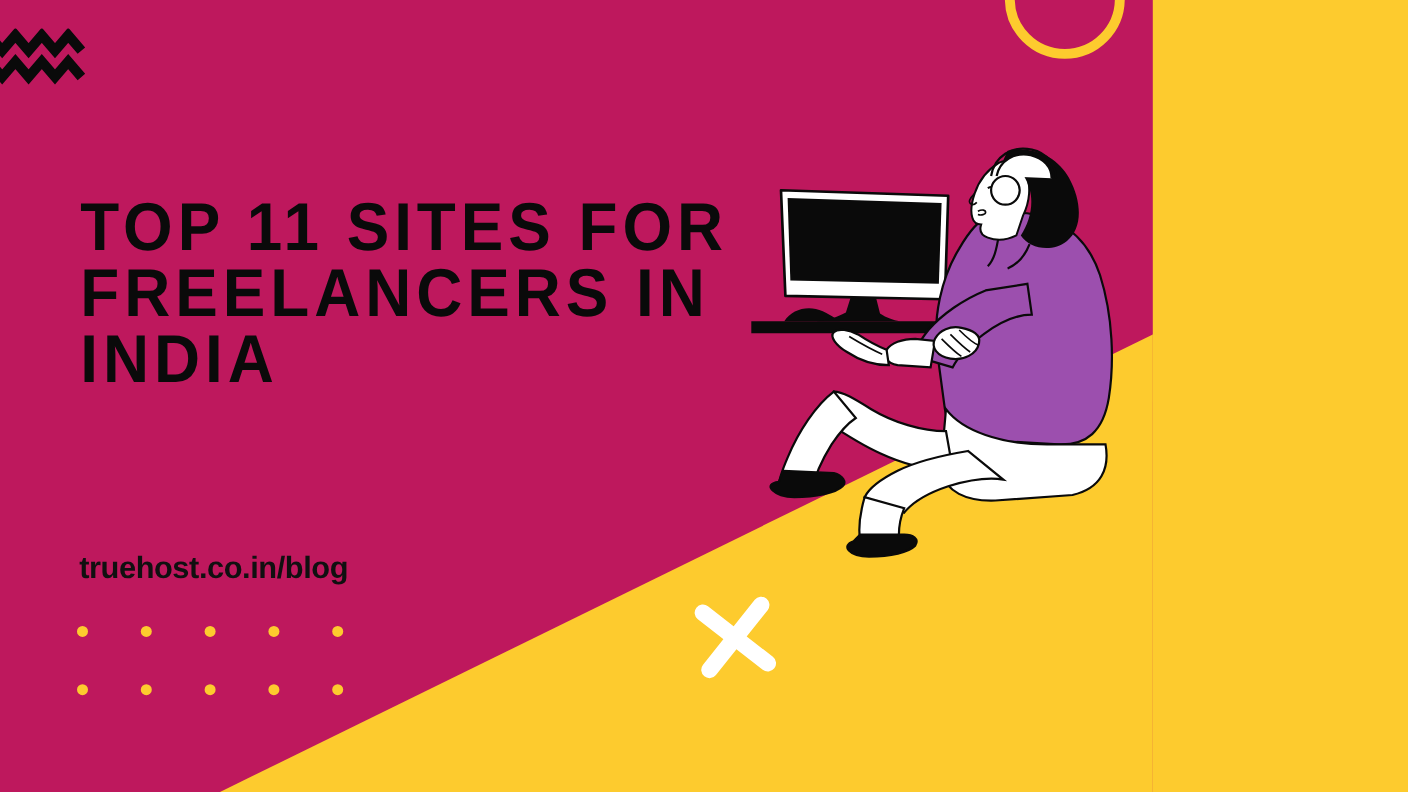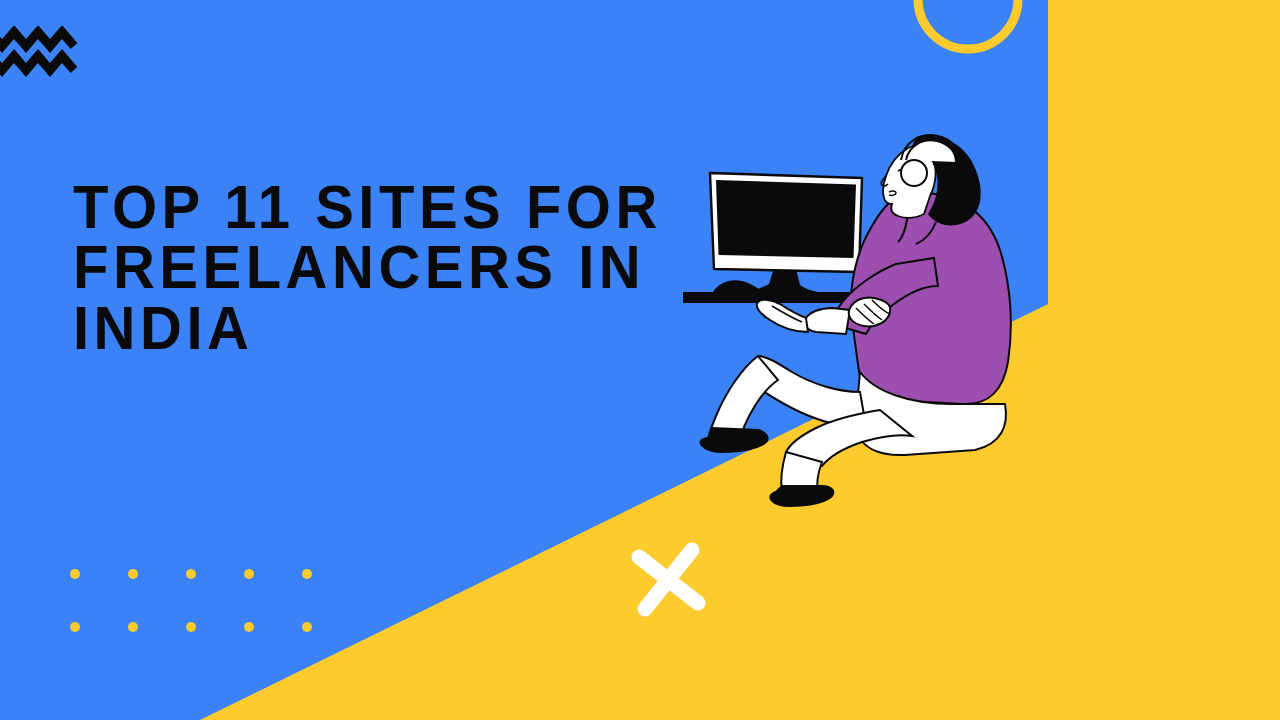--- a/index.html
+++ b/index.html
@@ -8,21 +8,21 @@
     background: #ffffff;
   }
   body {
     font-family: "Liberation Sans", sans-serif;
   }
   #canvas {
     position: relative;
     width: 1280px;
     height: 720px;
     overflow: hidden;
-    background: #3b82f6;
+    background: #be185d;
   }
   .layer {
     position: absolute;
     top: 0;
     left: 0;
     width: 1280px;
     height: 720px;
   }
   
   #title-block {
@@ -218,20 +218,21 @@
 
   <svg class="deco" style="left:622px; top:532px;" width="96" height="96" viewBox="0 0 96 96" aria-hidden="true">
     <path d="M17,25 L76,71" fill="none" stroke="#ffffff" stroke-width="15" stroke-linecap="round"></path>
     <path d="M70,18 L23,77" fill="none" stroke="#ffffff" stroke-width="15" stroke-linecap="round"></path>
   </svg>
 
   <div id="title-block">
     <h1 id="headline"><span>TOP 11 SITES FOR</span><br><span>FREELANCERS IN</span><br><span>INDIA</span></h1>
   </div>
 
+  <div id="site-url">truehost.co.in/blog</div>
 
   <div id="dot-grid">
     <div class="dot-row">
       <span class="dot"></span>
       <span class="dot"></span>
       <span class="dot"></span>
       <span class="dot"></span>
       <span class="dot"></span>
     </div>
     <div class="dot-row">

